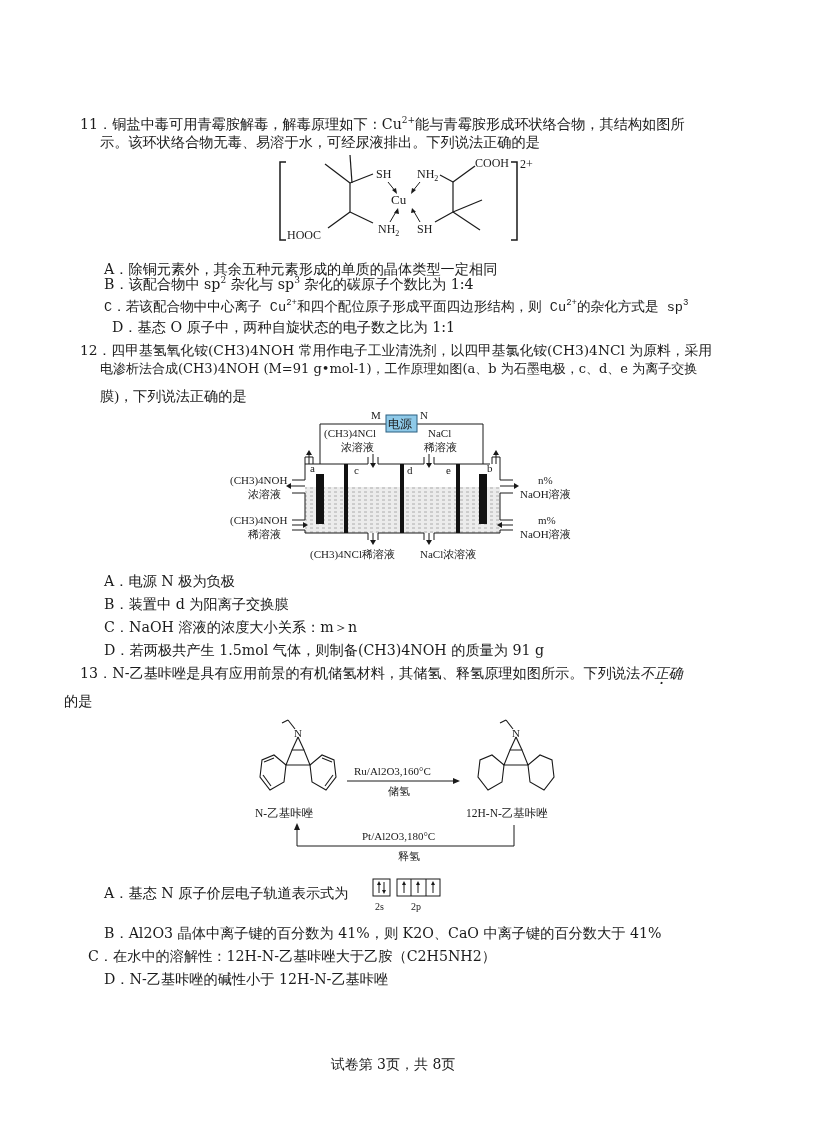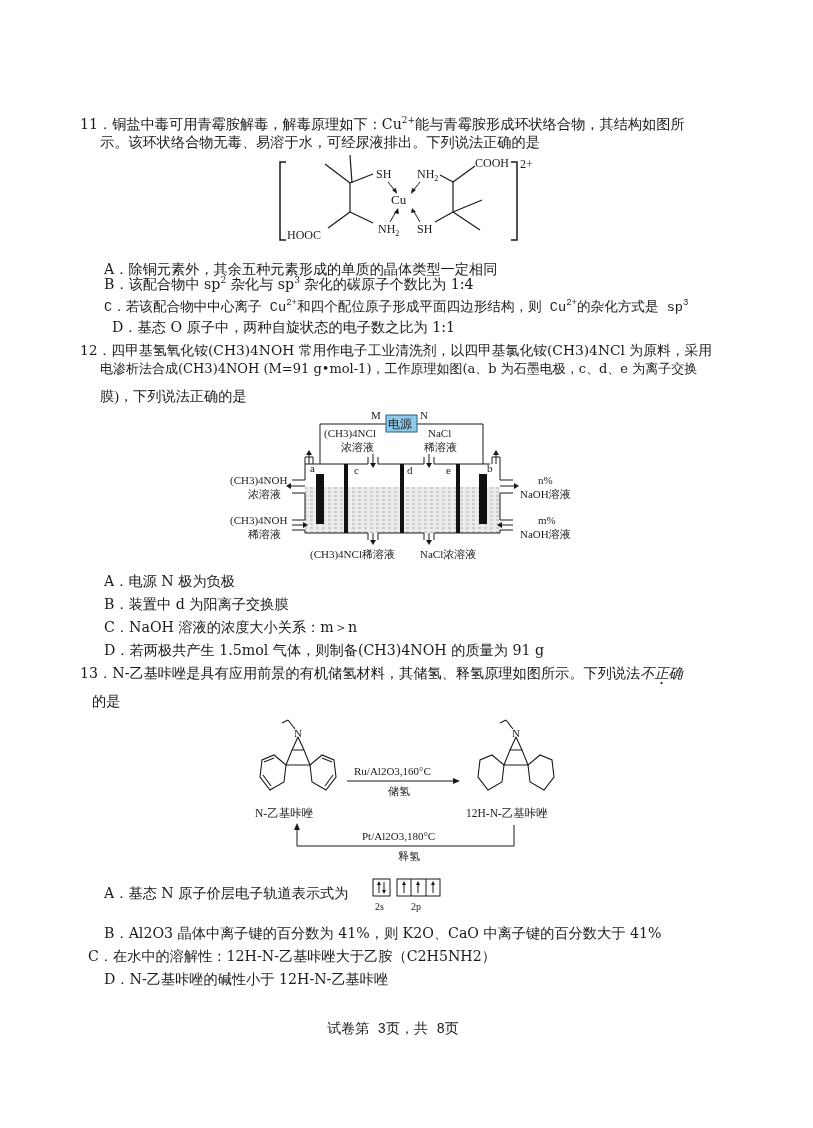--- a/index.html
+++ b/index.html
@@ -6,21 +6,21 @@
   body {
     width: 813px; height: 1128px; position: relative; overflow: hidden;
     font-family: "DejaVu Serif", "Liberation Serif", serif;
     color: #1a1a1a; font-size: 14px;
   }
   .line { position: absolute; white-space: nowrap; font-size: 14.2px; line-height: 18px; }
   .sup { font-size: 9px; vertical-align: 6px; }
   .emph-dot { position: relative; font-style: italic; }
   .emph-dot::after { content: "·"; position: absolute; left: 50%; bottom: -12px; transform: translateX(-50%); font-size: 16px; }
   svg text { font-family: "Liberation Serif", "DejaVu Serif", serif; fill: #1a1a1a; }
-  .footer { position: absolute; left: 0; width: 786px; top: 1020px; text-align: center; font-size: 14px; font-family: Liberation Mono, monospace; }
+  .footer { position: absolute; left: 0; width: 786px; top: 1056px; text-align: center; font-size: 14px; }
 </style>
 </head>
 <body>
 
 <div class="line" style="left:80px; top:111px;">
   <span>11．</span><span>铜盐中毒可用青霉胺解毒，解毒原理如下：Cu</span><span class="sup">2+</span><span>能与青霉胺形成环状络合物，其结构如图所</span>
 </div>
 <div class="line" style="left:100px; top:133px;">示。该环状络合物无毒、易溶于水，可经尿液排出。下列说法正确的是</div>
 
 <svg width="300" height="95" viewBox="0 0 300 95" style="position:absolute; left:270px; top:150px;">
@@ -183,21 +183,21 @@
 <div class="line" style="left:104px; top:618px;">
   <span>C．</span><span>NaOH 溶液的浓度大小关系：m＞n</span>
 </div>
 <div class="line" style="left:104px; top:641px;">
   <span>D．</span><span>若两极共产生 1.5mol 气体，则制备(CH3)4NOH 的质量为 91 g</span>
 </div>
 
 <div class="line" style="left:80px; top:664px;">
   <span>13．</span><span>N-乙基咔唑是具有应用前景的有机储氢材料，其储氢、释氢原理如图所示。下列说法</span><span class="emph-dot">不正确</span>
 </div>
-<div class="line" style="left:92px; top:692px;">的是</div>
+<div class="line" style="left:64px; top:692px;">的是</div>
 
 <svg width="320" height="150" viewBox="0 0 320 150" style="position:absolute; left:250px; top:715px;">
 
   <g stroke="#1a1a1a" stroke-width="1.1" fill="none">
     <line x1="45" y1="14" x2="38" y2="5"></line>
     <line x1="38" y1="5" x2="32" y2="8"></line>
     <polygon points="36,50 42,35 54,35 60,50"></polygon>
     <polygon points="36,50 24,40 12,45 10,62 20,75 34,67"></polygon>
     <polygon points="60,50 72,40 84,45 86,62 76,75 62,67"></polygon>
     <line x1="42" y1="35" x2="48" y2="22"></line>

